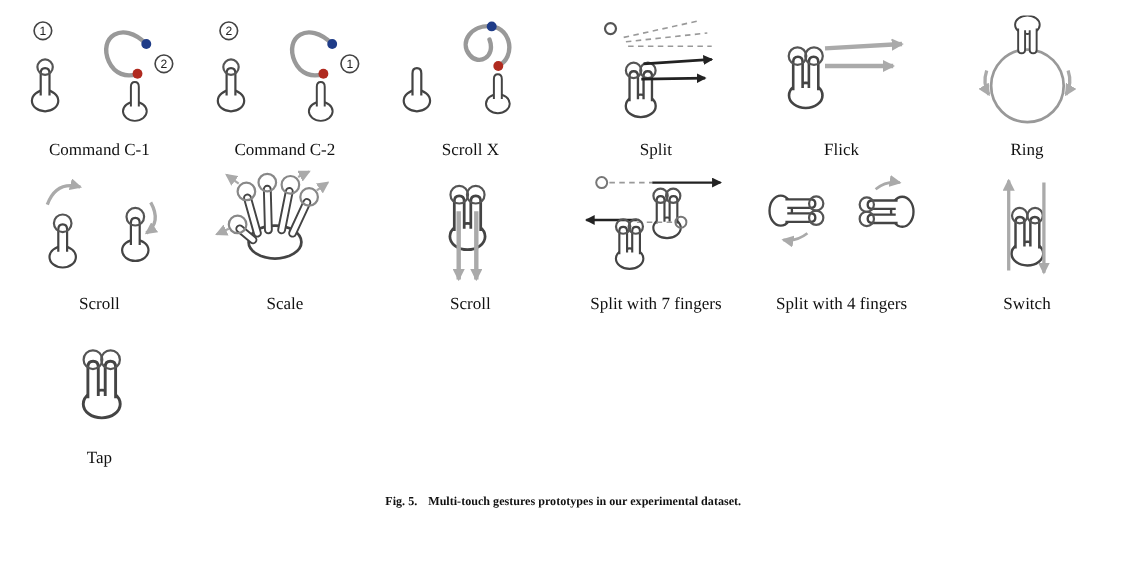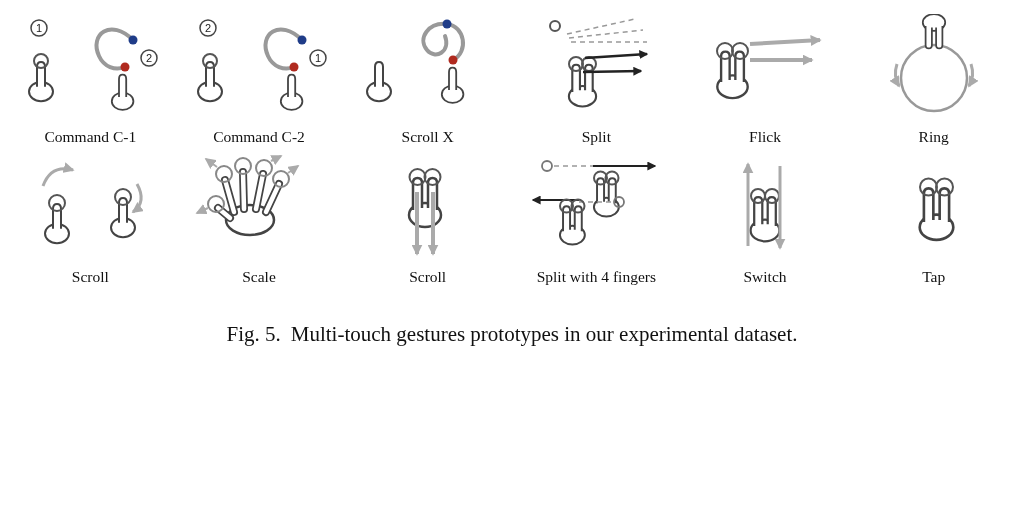--- a/index.html
+++ b/index.html
@@ -11,21 +11,21 @@
   .gesture-grid {
     display:grid;
     grid-template-columns:repeat(6, 1fr);
     padding:14px 8px 0 8px;
     column-gap:4px;
     row-gap:8px;
   }
   .cell { display:flex; flex-direction:column; align-items:center; }
   .cell svg { width:150px; height:112px; display:block; }
   .glabel { font-size:15.5px; margin-top:2px; white-space:nowrap; }
-  .caption { text-align:center; font-size:21px; margin-top:36px; }
+  .caption { text-align:center; font-size:11px; margin-top:24px;font-weight:bold; }
   .caption .cap-label { margin-right:10px; }
   svg text { font-family:"Liberation Sans", sans-serif; fill:#222; }
 </style>
 </head>
 <body>
 
 <svg width="0" height="0" style="position:absolute" aria-hidden="true">
   <defs>
     <marker id="mg" viewBox="0 0 10 10" refX="8.5" refY="5" markerWidth="11" markerHeight="11" orient="auto" markerUnits="userSpaceOnUse">
       <path d="M0 0 L10 5 L0 10 Z" fill="#aaaaaa"></path>
@@ -192,23 +192,36 @@
         <use href="#hand2" transform="translate(62,18) scale(0.78)"></use>
         <circle cx="79.5" cy="24" r="6.5" fill="none" stroke="#555" stroke-width="2"></circle>
         <circle cx="91" cy="24" r="6.5" fill="none" stroke="#555" stroke-width="2"></circle>
         <path d="M58 46 L12 46" fill="none" stroke="#222" stroke-width="2.2" marker-end="url(#md)"></path>
         <path d="M58 48 L92 48" fill="none" stroke="#999" stroke-width="1.5" stroke-dasharray="5 4"></path>
         <circle cx="98" cy="48" r="5" fill="none" stroke="#777" stroke-width="1.8"></circle>
         <use href="#hand2" transform="translate(28,46) scale(0.78)"></use>
         <circle cx="45.5" cy="52" r="6.5" fill="none" stroke="#555" stroke-width="2"></circle>
         <circle cx="57" cy="52" r="6.5" fill="none" stroke="#555" stroke-width="2"></circle>
       </svg>
+      <div class="glabel">Split with 7 fingers</div>
+    </div>
+
+    <div class="cell">
+      <svg viewBox="0 0 150 112">
+        <use href="#hand2" transform="translate(58,12) scale(0.85) rotate(90)"></use>
+        <circle cx="52" cy="31" r="6.5" fill="none" stroke="#555" stroke-width="2"></circle>
+        <circle cx="52" cy="44" r="6.5" fill="none" stroke="#555" stroke-width="2"></circle>
+        <use href="#hand2" transform="translate(92,64) scale(0.85) rotate(-90)"></use>
+        <circle cx="98" cy="45" r="6.5" fill="none" stroke="#555" stroke-width="2"></circle>
+        <circle cx="98" cy="32" r="6.5" fill="none" stroke="#555" stroke-width="2"></circle>
+        <path d="M44 58 Q34 66 22 64" fill="none" stroke="#aaa" stroke-width="2.5" marker-end="url(#mg)"></path>
+        <path d="M106 18 Q116 10 128 12" fill="none" stroke="#aaa" stroke-width="2.5" marker-end="url(#mg)"></path>
+      </svg>
       <div class="glabel">Split with 4 fingers</div>
     </div>
-
 
     <div class="cell">
       <svg viewBox="0 0 150 112">
         <use href="#hand2" transform="translate(48,36) scale(0.9)"></use>
         <circle cx="68" cy="42" r="7" fill="none" stroke="#555" stroke-width="2"></circle>
         <circle cx="82" cy="42" r="7" fill="none" stroke="#555" stroke-width="2"></circle>
         <path d="M58 92 L58 10" fill="none" stroke="#aaa" stroke-width="3" marker-end="url(#mg)"></path>
         <path d="M90 12 L90 94" fill="none" stroke="#aaa" stroke-width="3" marker-end="url(#mg)"></path>
       </svg>
       <div class="glabel">Switch</div>

